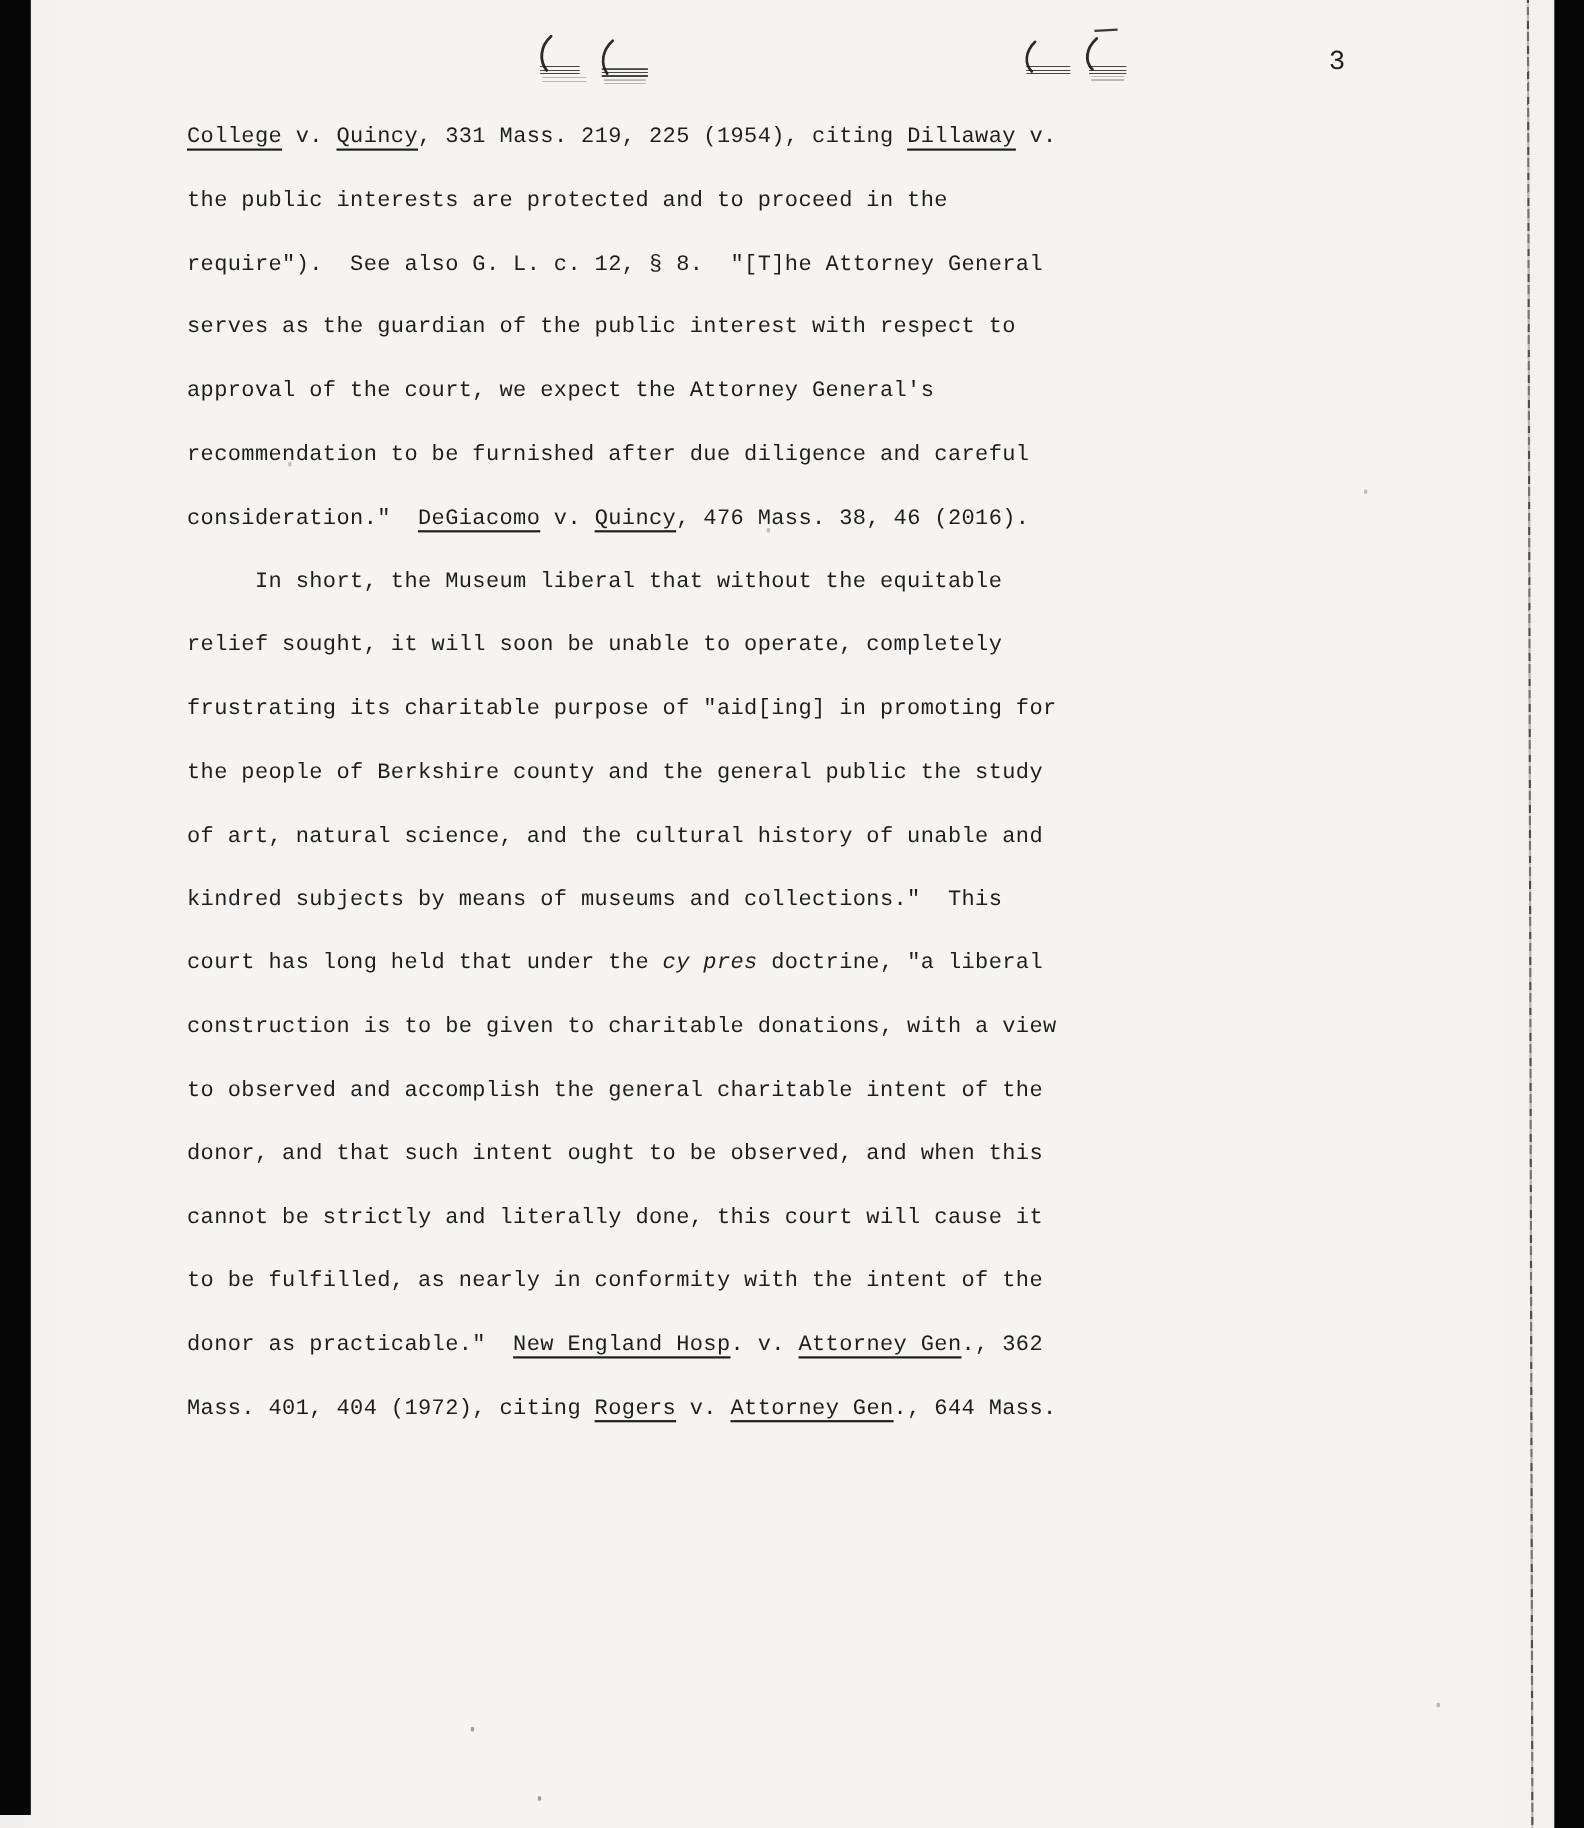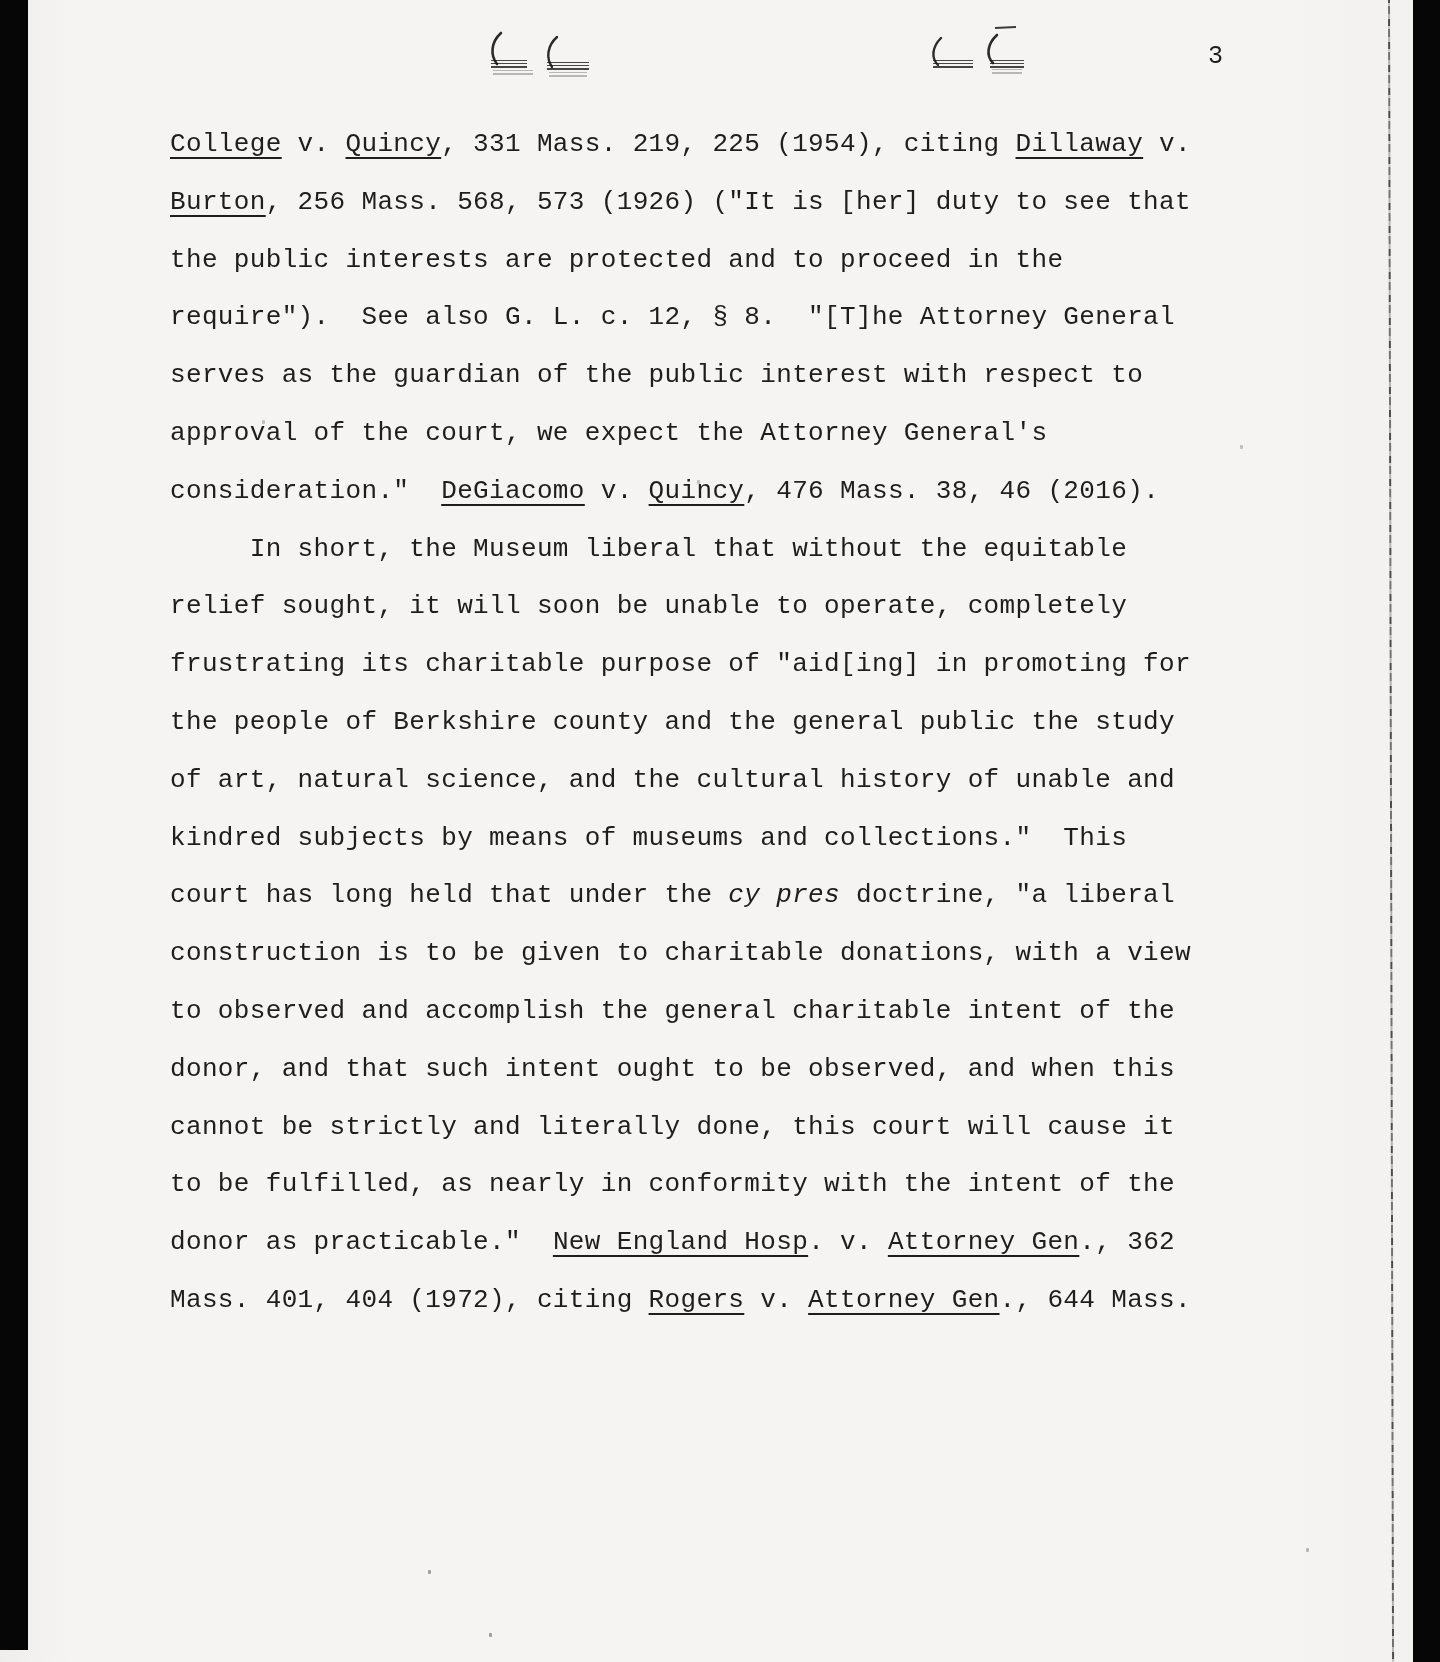--- a/index.html
+++ b/index.html
@@ -24,21 +24,21 @@
   .marks-svg{position:absolute;left:0;top:0;width:1440px;height:120px;}
   .smudge{
     position:absolute;height:8px;
     background:repeating-linear-gradient(to bottom, rgba(25,25,25,.8) 0 1.3px, rgba(25,25,25,0) 1.3px 3.2px);
   }
   .smudge.faint{opacity:.35;height:6px;}
   .speck{position:absolute;width:3px;height:4px;background:#4a4a4a;opacity:.5;border-radius:1px;}
   
   .page-number{position:absolute;left:1208px;top:42px;font-size:25px;letter-spacing:.3px;}
   
-  .textblock{position:absolute;left:170px;top:116px;width:1075px;font-size:26px;letter-spacing:.35px;}
+  .textblock{position:absolute;left:170px;top:96px;width:1075px;font-size:20px;letter-spacing:.35px;}
   .line{height:57.8px;line-height:57.8px;white-space:pre;}
   .u{text-decoration:underline;text-decoration-thickness:2px;text-underline-offset:6px;}
   .i{font-style:italic;}
 </style>
 </head>
 <body>
 
 <div class="page">
 
   <div class="strip-left"></div>
@@ -65,25 +65,25 @@
   <div class="speck" style="left:489px;top:1633px;"></div>
   <div class="speck" style="left:1306px;top:1548px;opacity:.35;"></div>
   <div class="speck" style="left:1240px;top:445px;opacity:.3;"></div>
   <div class="speck" style="left:262px;top:420px;opacity:.3;"></div>
   <div class="speck" style="left:697px;top:480px;opacity:.3;"></div>
 
   <div class="page-number">3</div>
 
   <div class="textblock" id="doc-lines">
       <div class="line"><span class="u">College</span><span> v. </span><span class="u">Quincy</span><span>, 331 Mass. 219, 225 (1954), citing </span><span class="u">Dillaway</span><span> v.</span></div>
-      <div class="line"><span class="u">Burton</span><span>, 256 Mass. 568, 573 (1926) ("It is [her] duty to see that</span></div>
       <div class="line"><span>the public interests are protected and to proceed in the</span></div>
       <div class="line"><span>require").  See also G. L. c. 12, § 8.  "[T]he Attorney General</span></div>
       <div class="line"><span>serves as the guardian of the public interest with respect to</span></div>
       <div class="line"><span>approval of the court, we expect the Attorney General's</span></div>
+      <div class="line"><span>recommendation to be furnished after due diligence and careful</span></div>
       <div class="line"><span>consideration."  </span><span class="u">DeGiacomo</span><span> v. </span><span class="u">Quincy</span><span>, 476 Mass. 38, 46 (2016).</span></div>
       <div class="line"><span>     In short, the Museum liberal that without the equitable</span></div>
       <div class="line"><span>relief sought, it will soon be unable to operate, completely</span></div>
       <div class="line"><span>frustrating its charitable purpose of "aid[ing] in promoting for</span></div>
       <div class="line"><span>the people of Berkshire county and the general public the study</span></div>
       <div class="line"><span>of art, natural science, and the cultural history of unable and</span></div>
       <div class="line"><span>kindred subjects by means of museums and collections."  This</span></div>
       <div class="line"><span>court has long held that under the </span><span class="i">cy pres</span><span> doctrine, "a liberal</span></div>
       <div class="line"><span>construction is to be given to charitable donations, with a view</span></div>
       <div class="line"><span>to observed and accomplish the general charitable intent of the</span></div>

